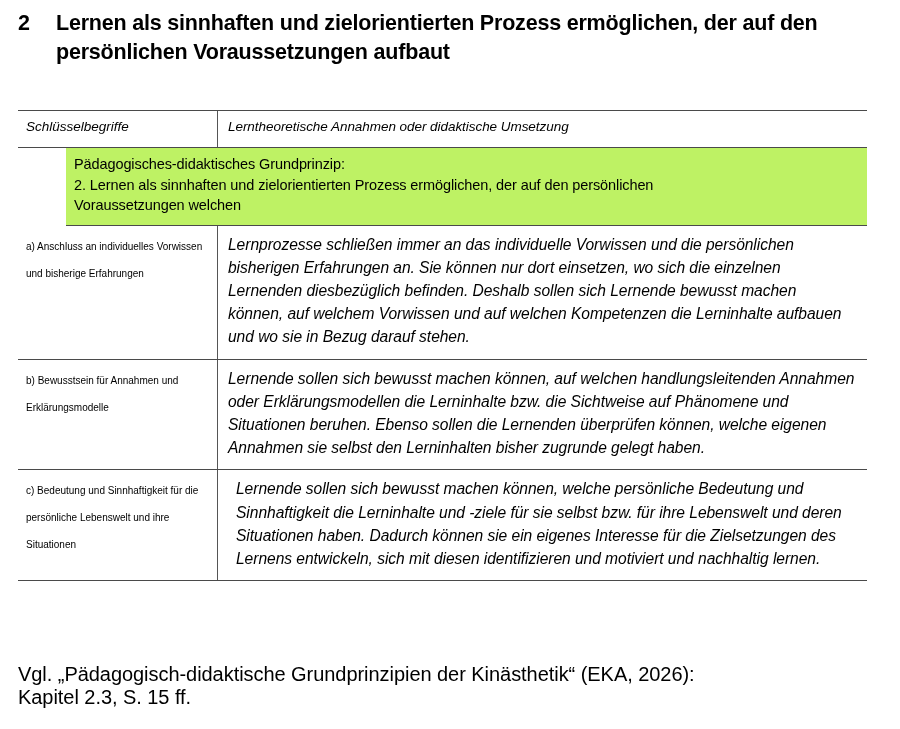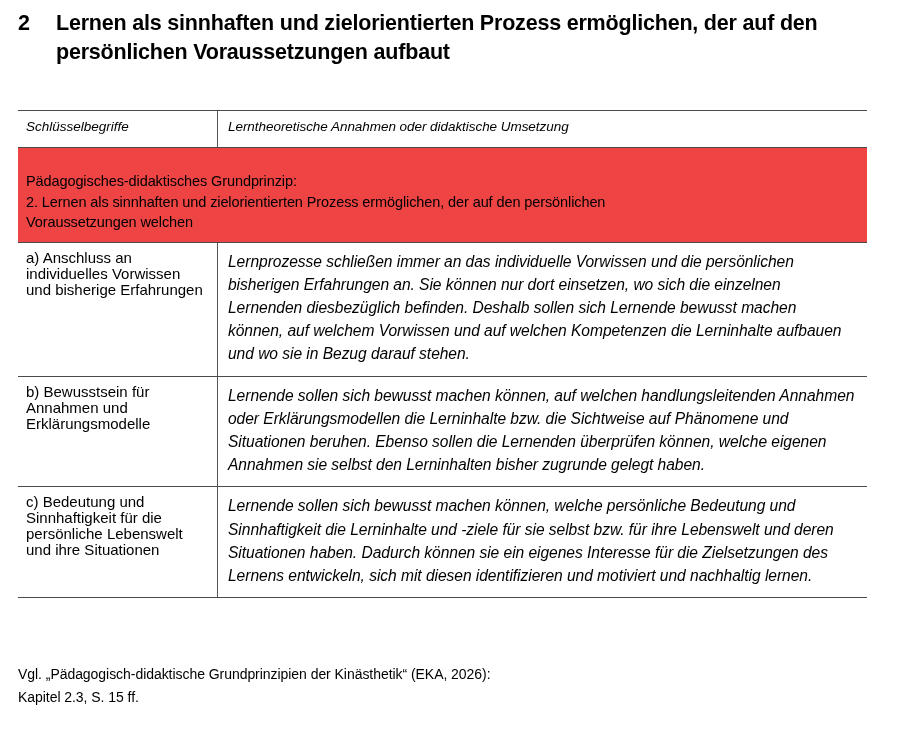--- a/index.html
+++ b/index.html
@@ -75,51 +75,53 @@
   .row-header .cell-right {
     font-style: italic;
     font-size: 13.5px;
     line-height: 18px;
     padding-top: 7px;
     padding-bottom: 10px;
   }
 
   
   .row-banner {
-    background: #ef4444;
+    background: #bef264;
     border-bottom: 1.6px solid #4a4a4a;
     display: block;
-    padding: 23px 8px 9px 8px;
+    padding: 6px 8px 9px 8px;
     box-sizing: border-box;
+    margin-left: 48px;
   }
   .banner-line {
     font-size: 14.5px;
     line-height: 20.5px;
     letter-spacing: -0.1px;
   }
   .banner-line.bold {
     font-weight: normal;
   }
 
   
   .row-content {
     border-bottom: 1.2px solid #4a4a4a;
   }
   .row-content:last-child {
     border-bottom: none;
+    gap: 8px;
   }
 
   .cell-left {
     flex: 0 0 200px;
     width: 200px;
     box-sizing: border-box;
     padding: 7px 10px 10px 8px;
     border-right: 1.2px solid #555555;
-    font-size: 15px;
-    line-height: 16px;
+    font-size: 10px;
+    line-height: 27px;
   }
   .cell-right {
     flex: 1 1 auto;
     box-sizing: border-box;
     padding: 7px 12px 10px 10px;
     font-size: 15.6px;
     line-height: 23.2px;
     letter-spacing: -0.05px;
     font-style: italic;
   }
@@ -128,21 +130,21 @@
   }
 
   
   .footer {
     position: absolute;
     left: 18px;
     top: 663px;
     width: 848px;
   }
   .footer-line {
-    font-size: 14px;
+    font-size: 20px;
     line-height: 23px;
     letter-spacing: -0.05px;
   }
 </style>
 </head>
 <body>
 
 <div class="page">
 
   <div class="heading">

